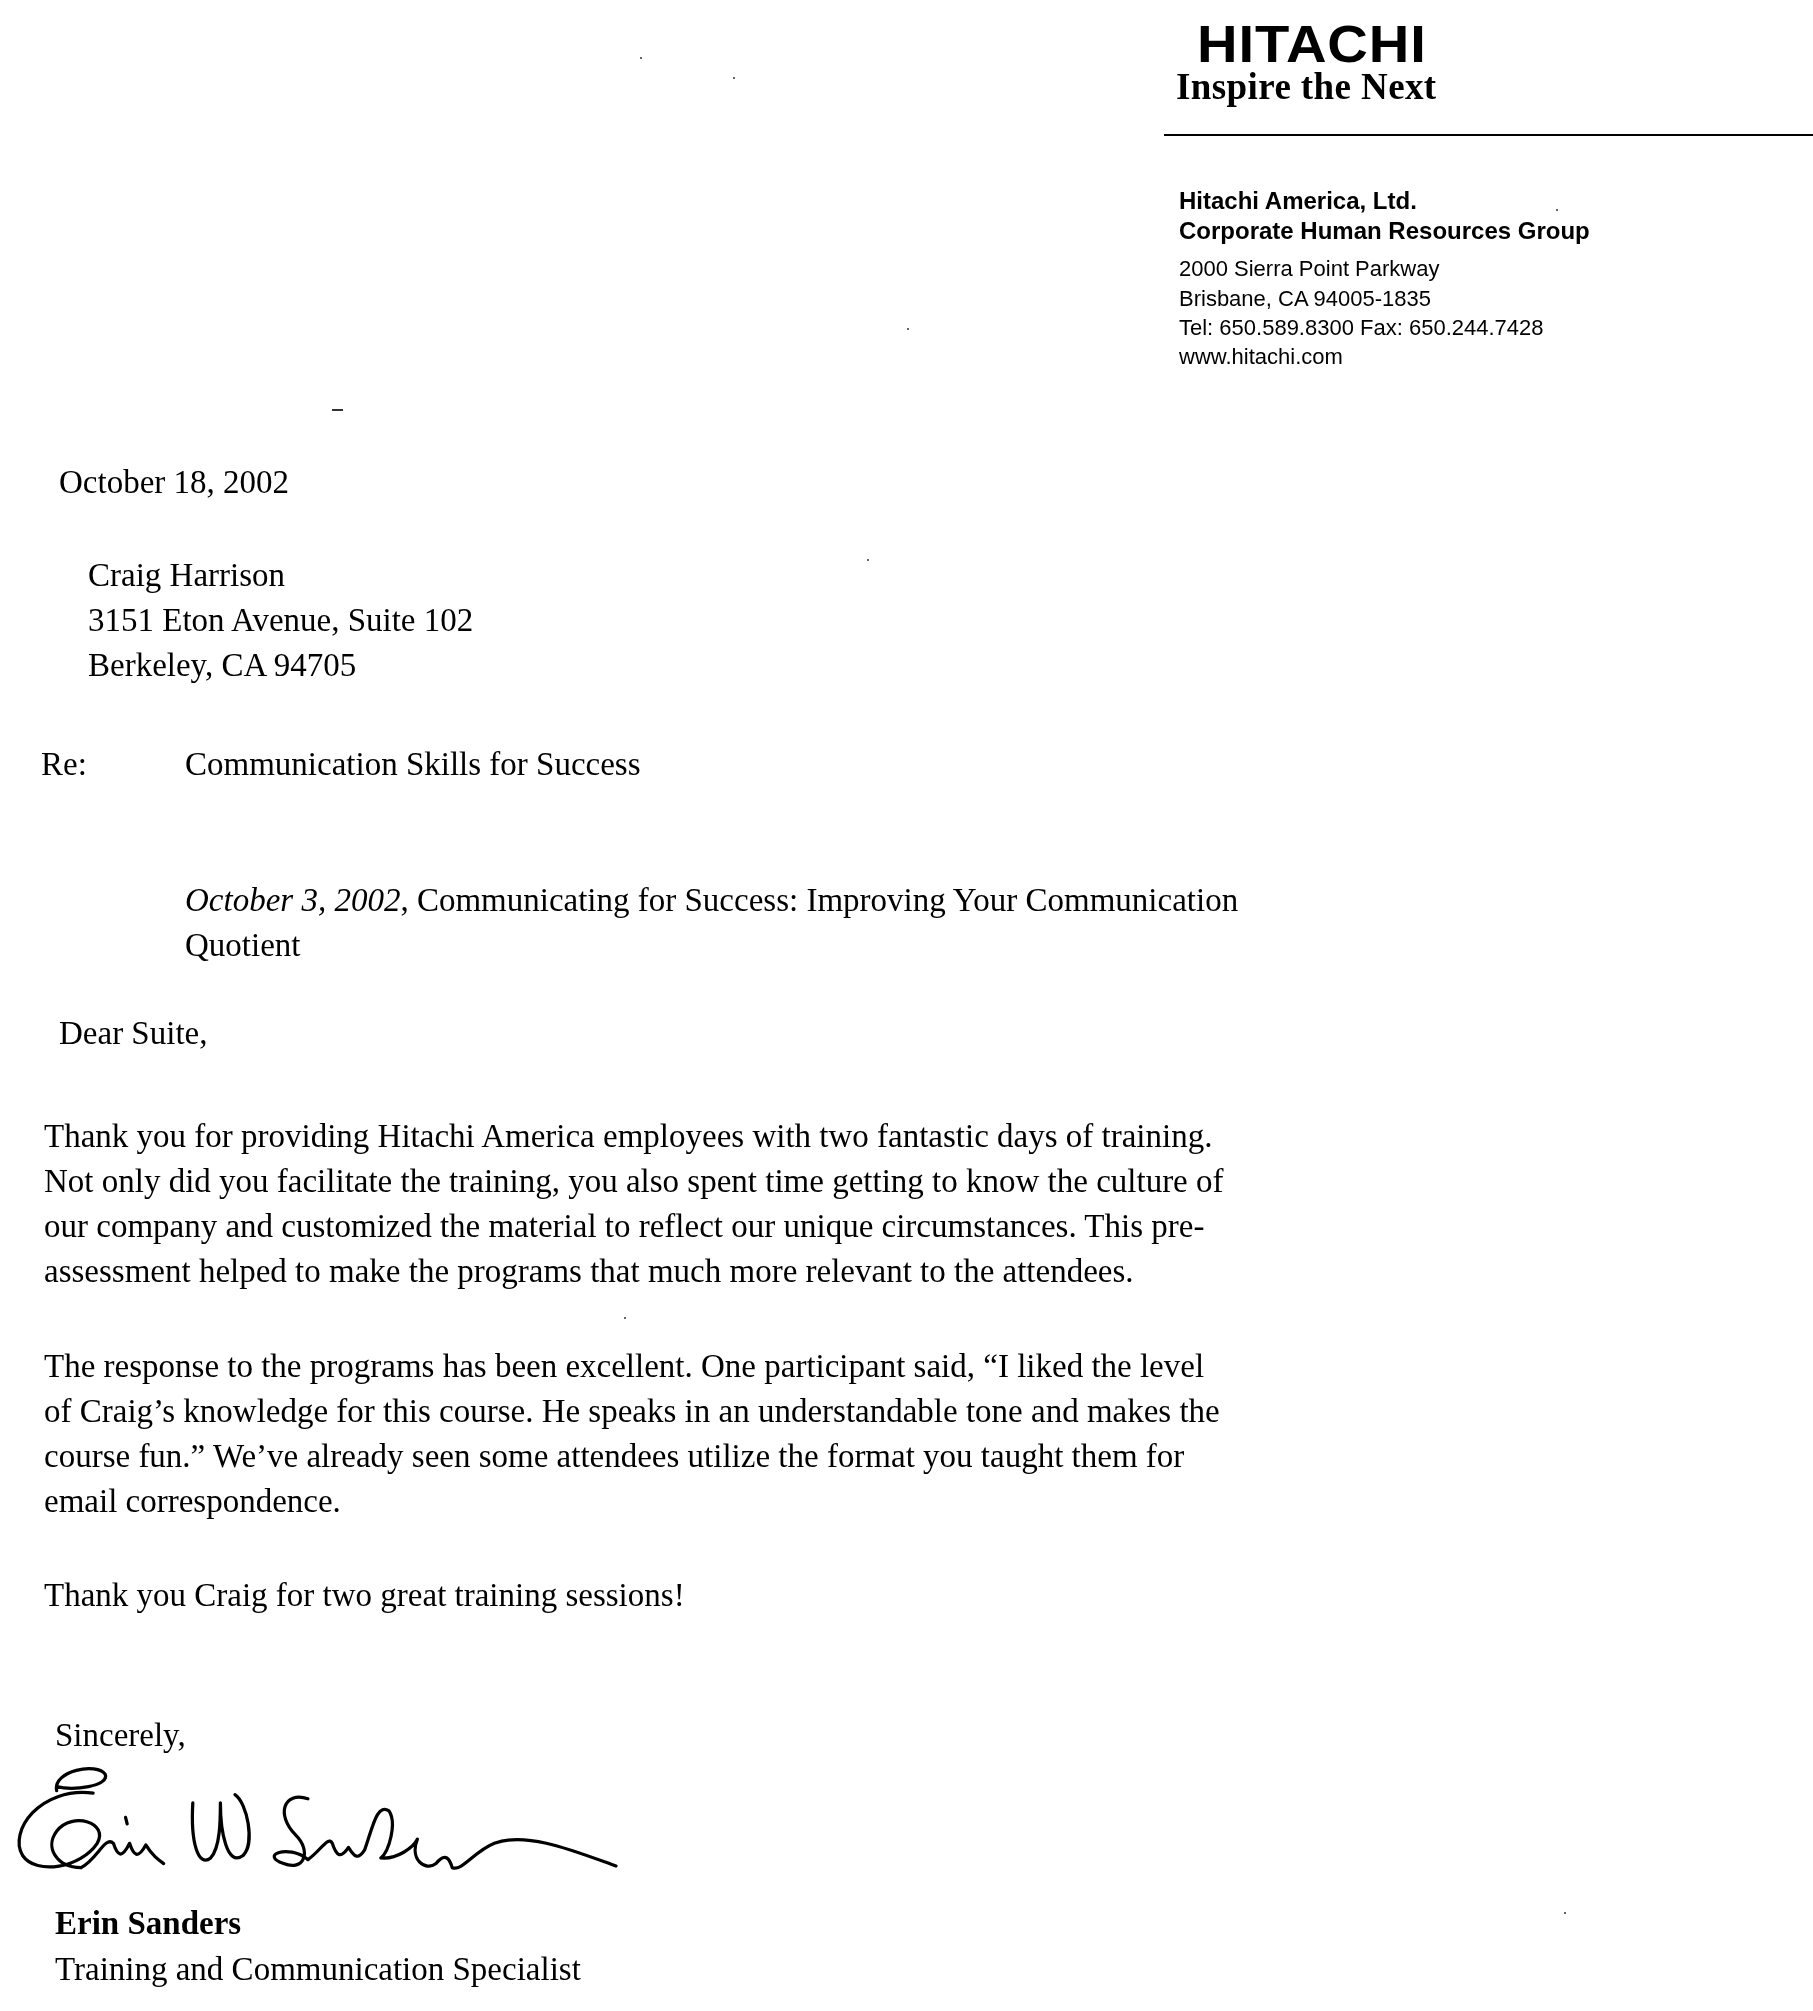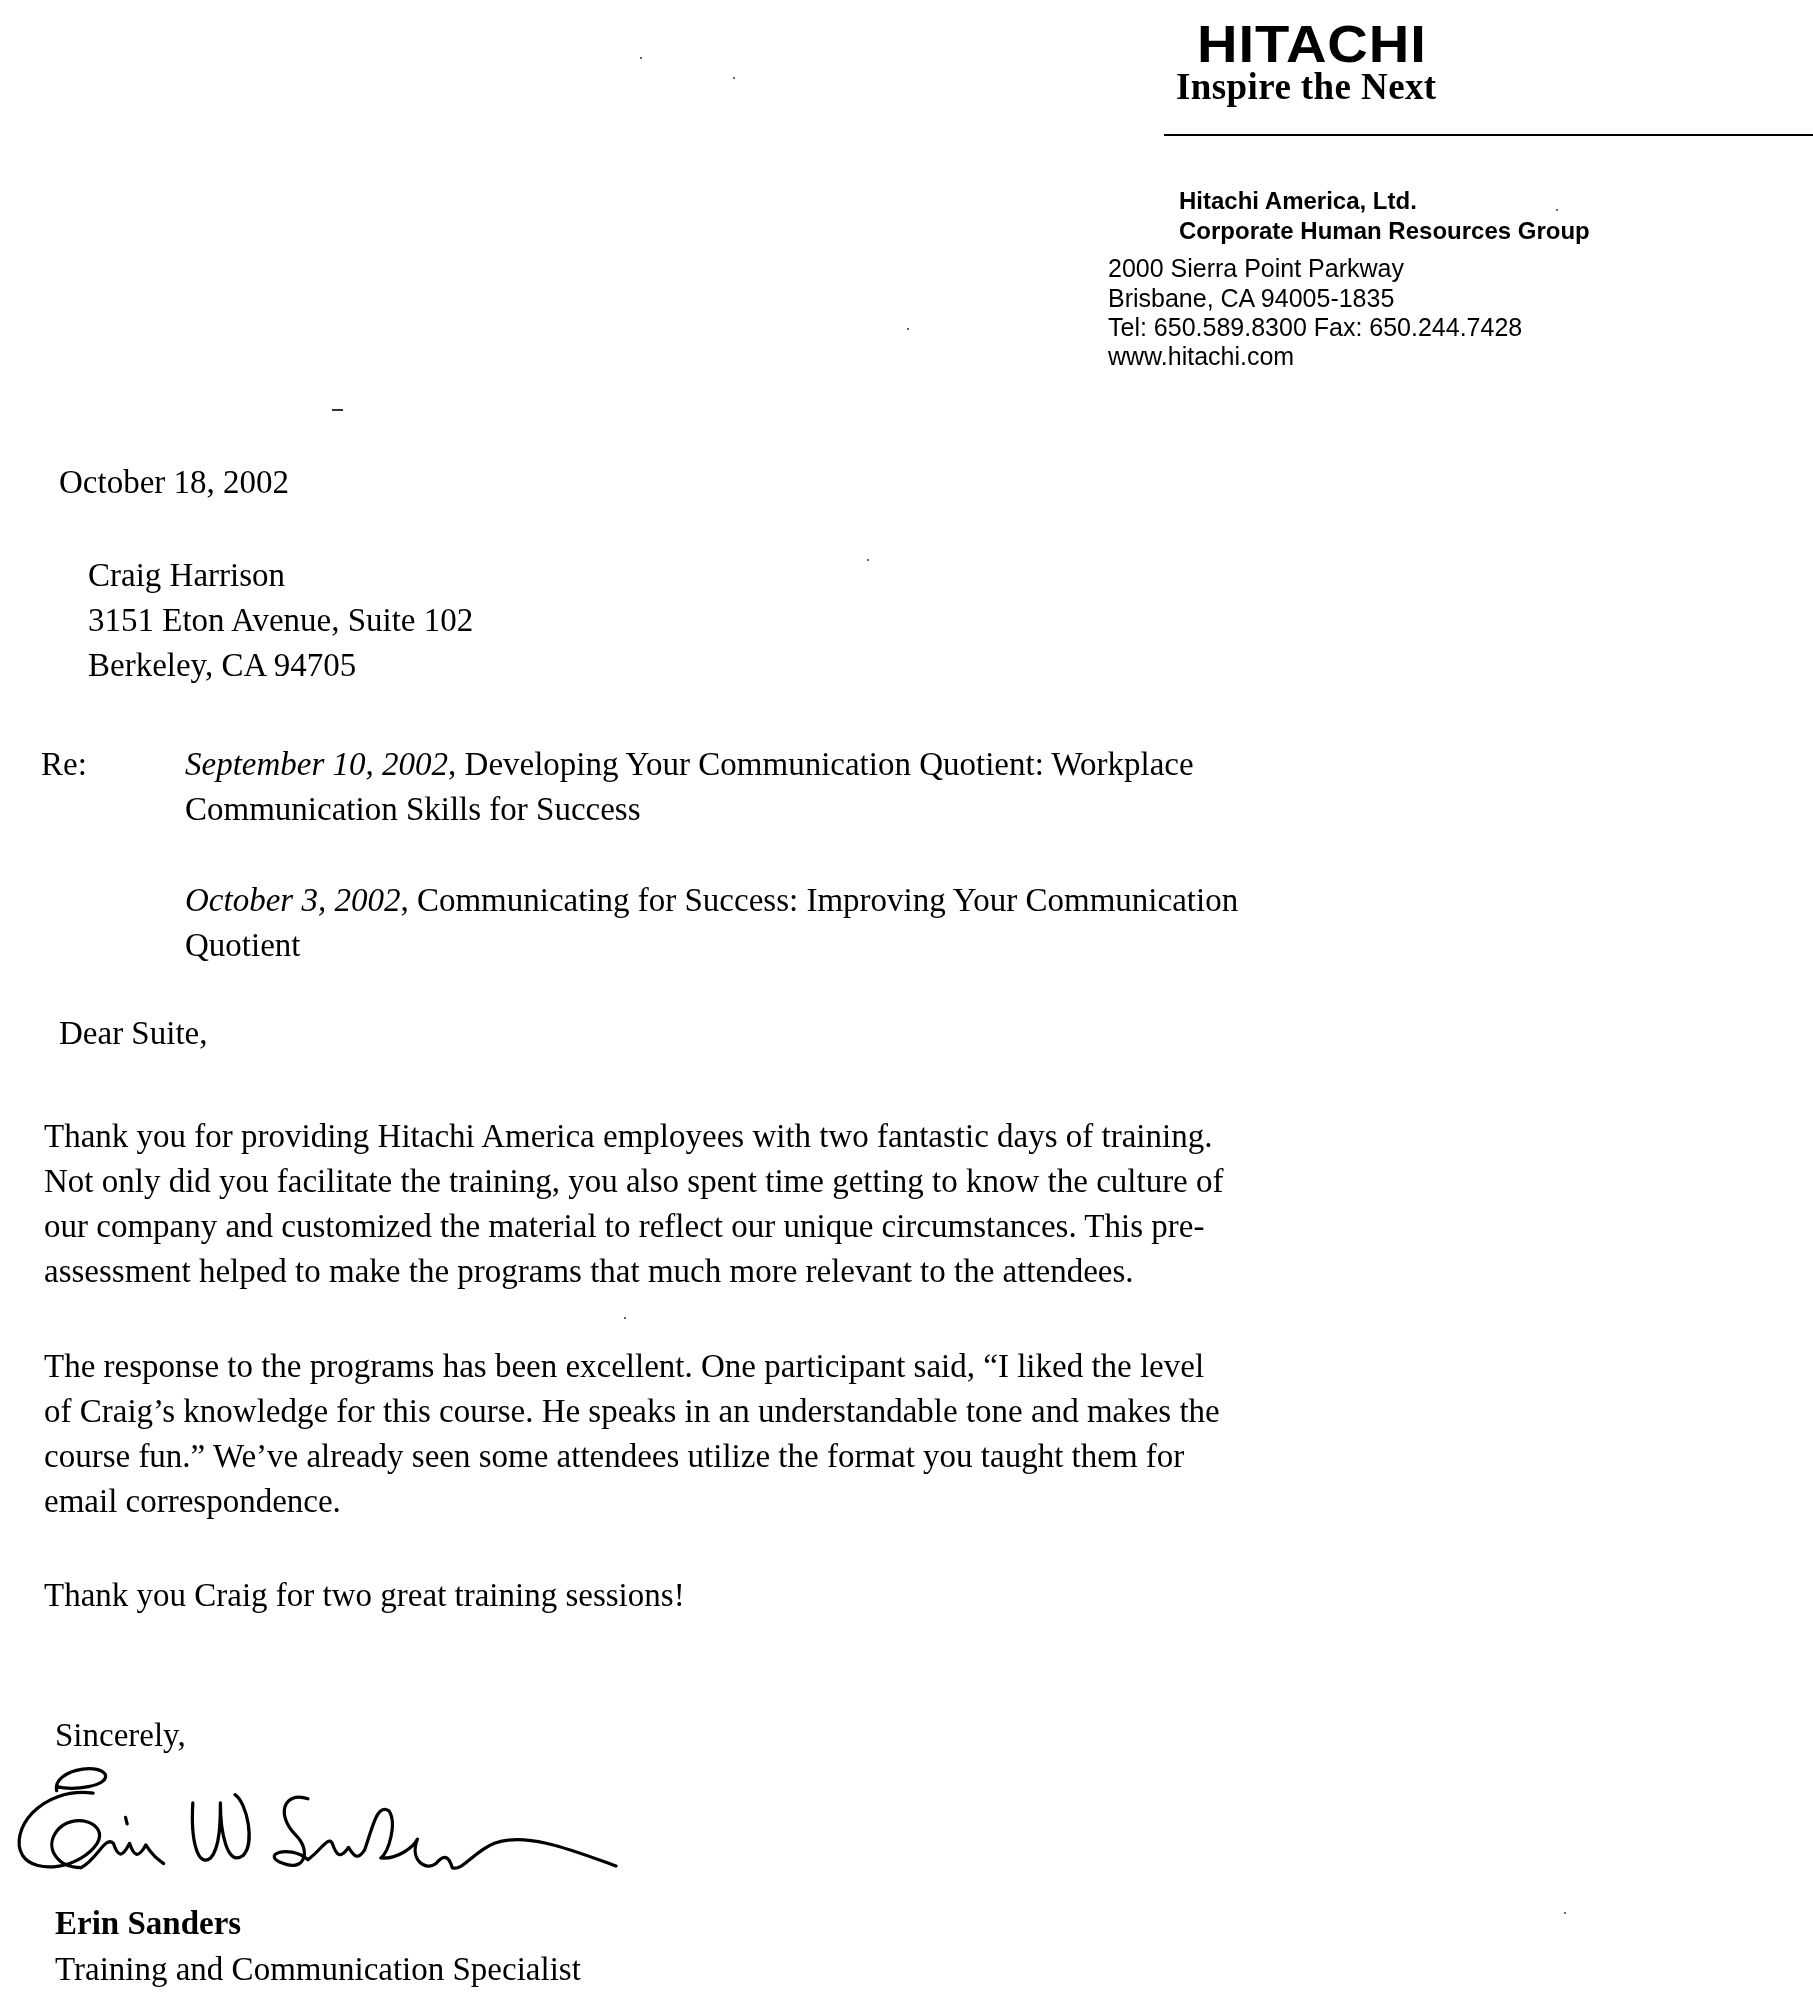--- a/index.html
+++ b/index.html
@@ -6,21 +6,21 @@
   body { width: 1813px; height: 2012px; position: relative; overflow: hidden; color: #000; }
   .abs { position: absolute; }
   .serif { font-family: "Liberation Serif", "DejaVu Serif", serif; }
   .sans { font-family: "Liberation Sans", "DejaVu Sans", sans-serif; }
 
   
   #logo { left: 1197px; top: 18px; font-size: 52px; font-weight: bold; letter-spacing: 0.8px; line-height: 1; transform: scaleX(1.08); transform-origin: left top; }
   #tagline { left: 1176px; top: 68px; font-size: 37px; font-weight: bold; line-height: 1; letter-spacing: 0.4px; }
   #rule { left: 1164px; top: 134px; width: 649px; height: 2.4px; background: #000; }
   .addr-bold { font-size: 24px; font-weight: bold; line-height: 31px; left: 1179px; }
-  .addr { font-size: 25px; line-height: 29px; left: 1108px; }
+  .addr { font-size: 22px; line-height: 29px; left: 1179px; }
   #company { top: 185px; text-align: center; }
   #dept { top: 215px; }
   #street { top: 254px; }
   #city { top: 284px; }
   #phone { top: 313px; }
   #web { top: 342px; }
 
   
   .letter { font-size: 33px; line-height: 45px; }
   #date { left: 59px; top: 460px; }
@@ -63,21 +63,20 @@
 <div id="date" class="abs serif letter">October 18, 2002</div>
 
 <div id="recipient" class="abs serif letter">
   <span class="line">Craig Harrison</span>
   <span class="line">3151 Eton Avenue, Suite 102</span>
   <span class="line">Berkeley, CA 94705</span>
 </div>
 
 <div id="re-label" class="abs serif letter">Re:</div>
 <div id="re1" class="abs serif letter re-item">
-  <span class="line"><em>September 10, 2002</em><span>, Developing Your Communication Quotient: Workplace</span></span>
   <span class="line">Communication Skills for Success</span>
 </div>
 <div id="re2" class="abs serif letter re-item">
   <span class="line"><em>October 3, 2002</em><span>, Communicating for Success: Improving Your Communication</span></span>
   <span class="line">Quotient</span>
 </div>
 
 <div id="salutation" class="abs serif letter">Dear Suite,</div>
 
 <div id="p1" class="abs serif letter para">

